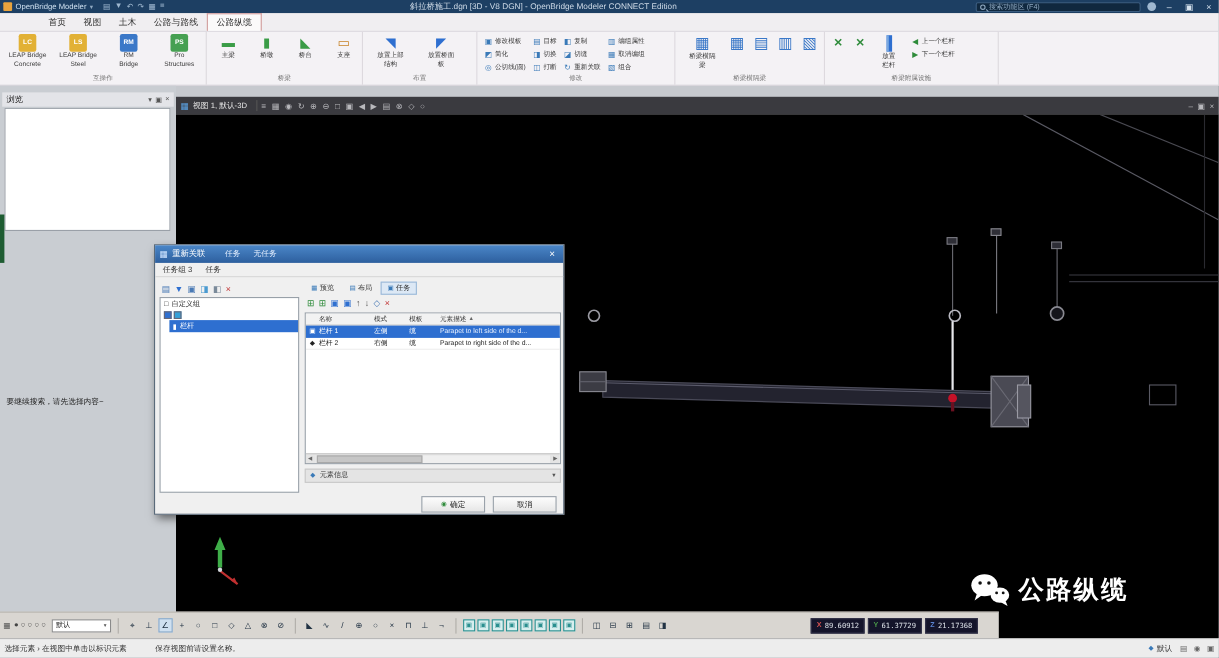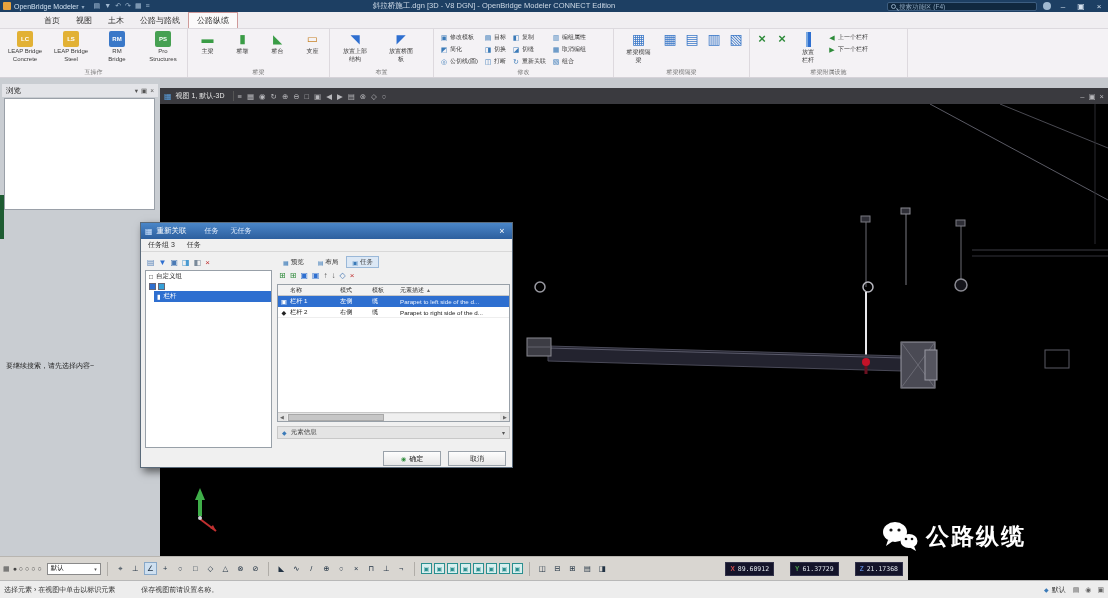--- a/index.html
+++ b/index.html
@@ -76,21 +76,21 @@
   .bb-grid{font-size:7px;color:#555;}
   .circles{display:flex;gap:2px;}
   .circle{font-size:7px;color:#444;line-height:10px;}
   .style-dd{width:54px;height:12px;background:#fff;border:1px solid #8a8a8a;font-size:6.5px;color:#222;display:flex;align-items:center;padding:0 3px;gap:2px;margin-left:2px;}
   .style-dd .caret{margin-left:auto;font-size:5px;color:#555;}
   .bb-sep{width:1px;height:14px;background:#b0ada8;margin:0 3px;}
   .snaps,.tools,.wins,.extras{display:flex;gap:2px;}
   .snap,.tool,.ext{width:13px;height:13px;font-size:7.5px;color:#234;display:flex;align-items:center;justify-content:center;}
   .snap.active{background:#cfe0f0;border:1px solid #88a8c8;}
   .win{width:11px;height:11px;border:1px solid #2a8f8f;background:#d8efef;color:#2a8f8f;font-size:6px;display:flex;align-items:center;justify-content:center;}
-  .coords{margin-left:auto;display:flex;gap:16px;margin-right:2px;justify-content:space-between;}
+  .coords{margin-left:auto;display:flex;gap:3px;margin-right:16px;justify-content:space-between;}
   .coord{display:flex;align-items:center;gap:3px;background:#14142a;border:1px solid #32324a;padding:1px 4px;height:14px;}
   .axis{font-size:6.5px;font-weight:bold;}
   .val{font-family:"DejaVu Sans Mono",monospace;font-size:6.5px;color:#dfe4ea;}
 
   
   .statusbar{position:absolute;left:0;top:580px;width:1108px;height:18px;background:#ededed;border-top:1px solid #b8b8b8;display:flex;align-items:center;font-size:7px;color:#333;padding:0 4px;gap:26px;}
   .st-right{margin-left:auto;display:flex;align-items:center;gap:7px;}
   .st-mode{display:flex;align-items:center;gap:3px;}
   .st-mi{color:#3a7ab8;font-size:6px;}
   .st-ic{display:flex;gap:6px;color:#666;font-size:7px;}

